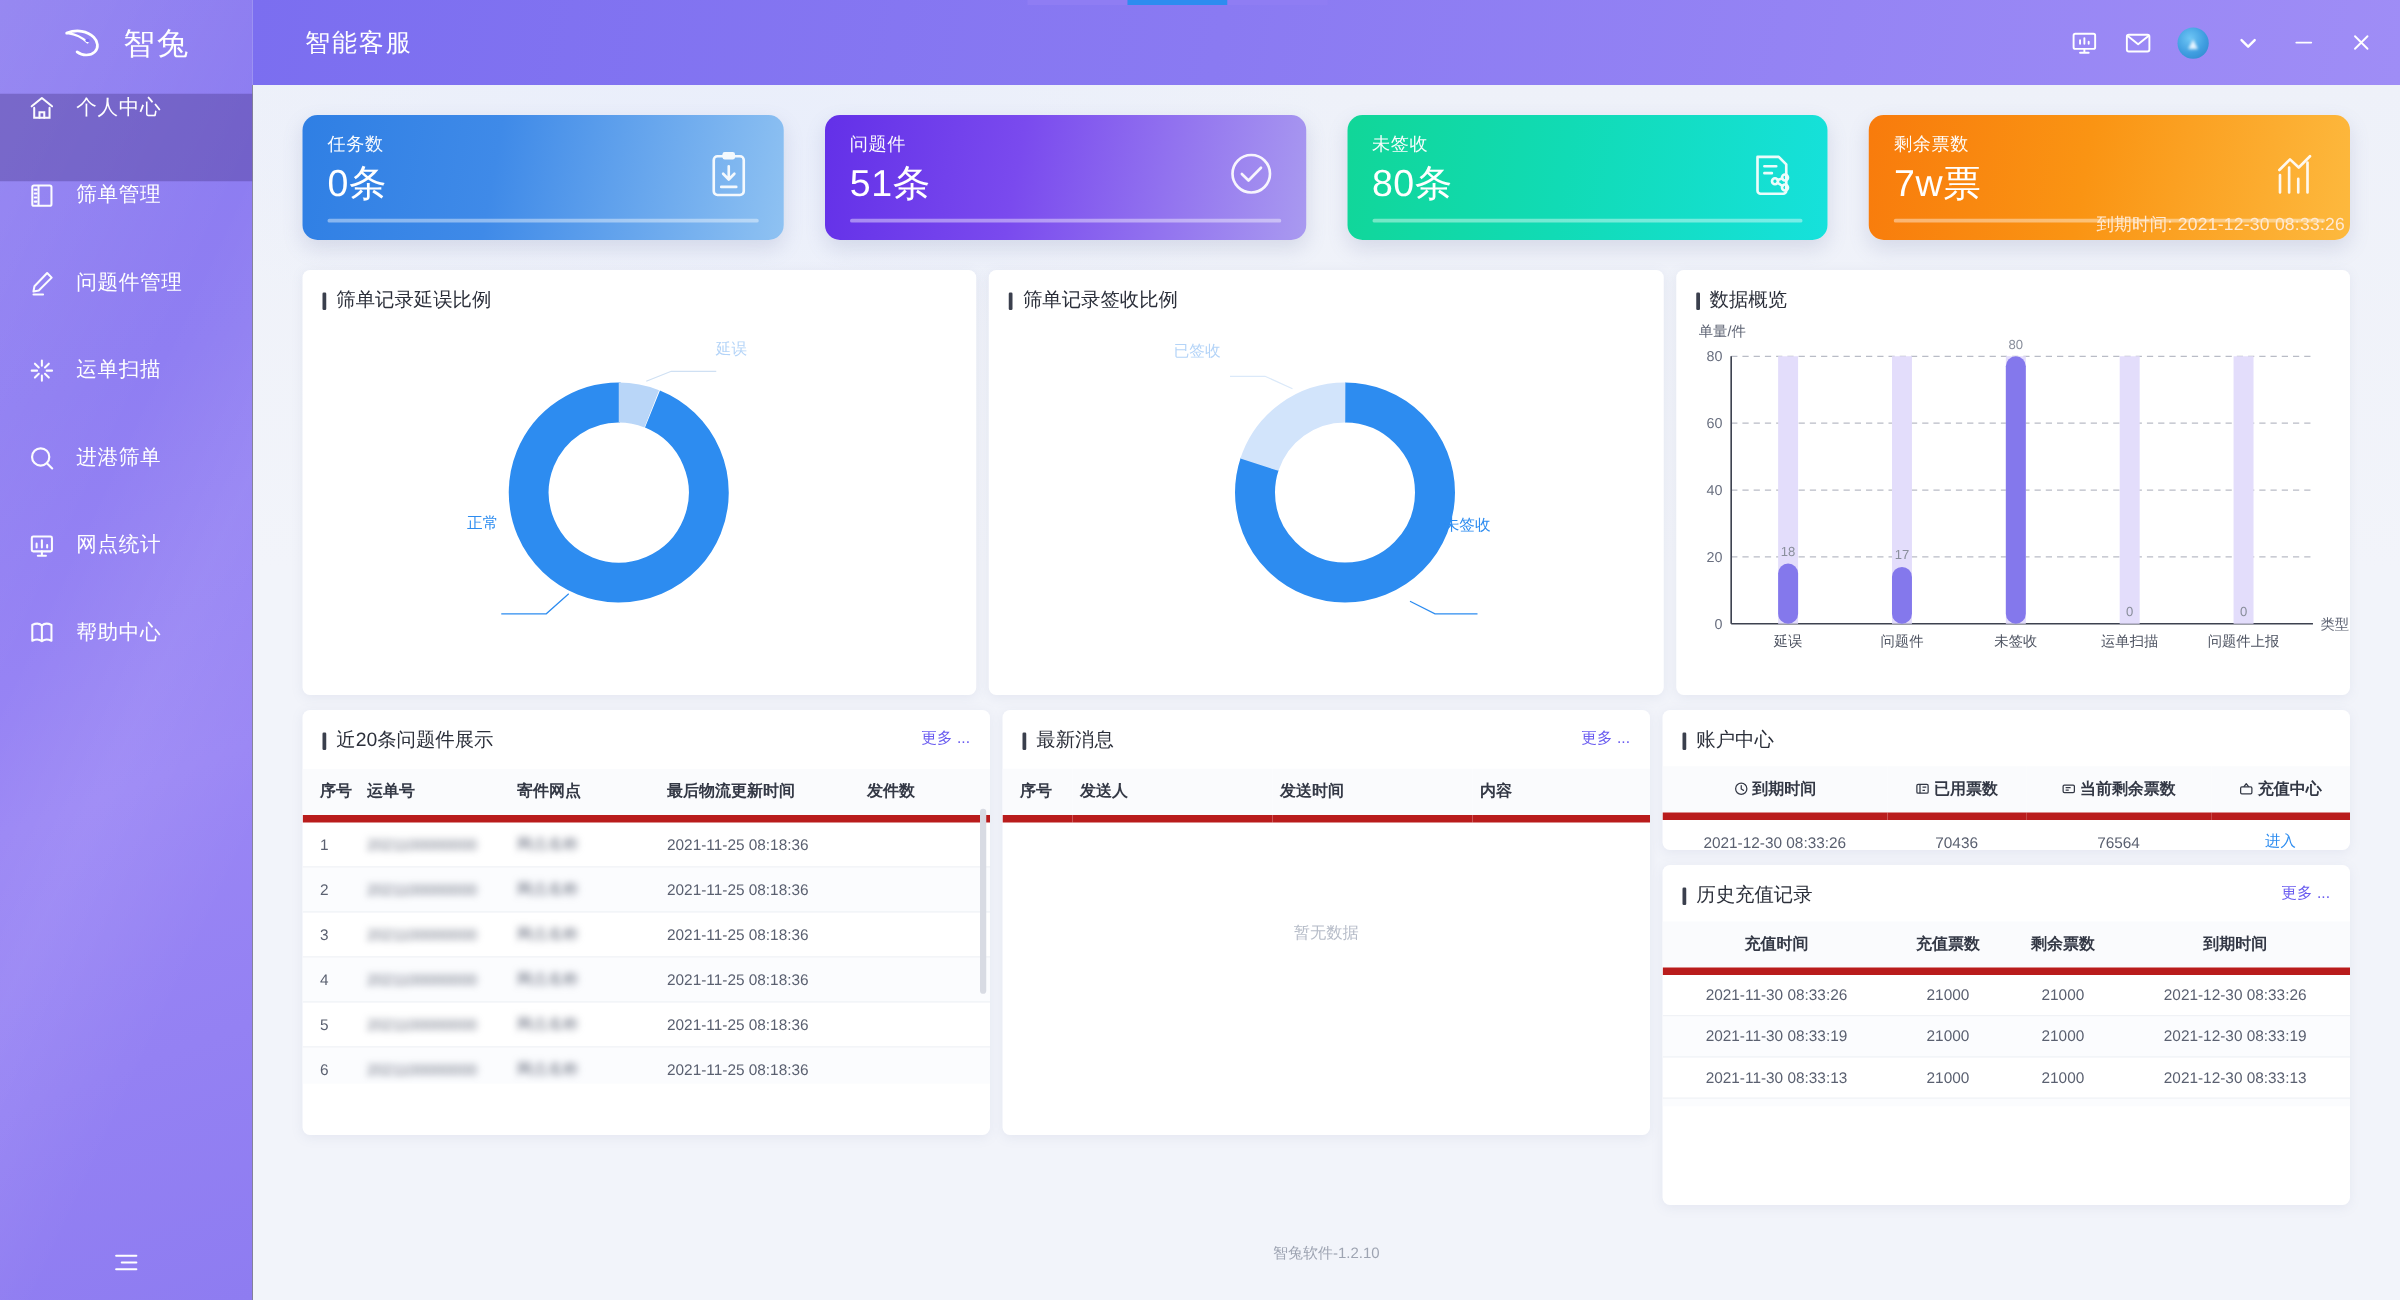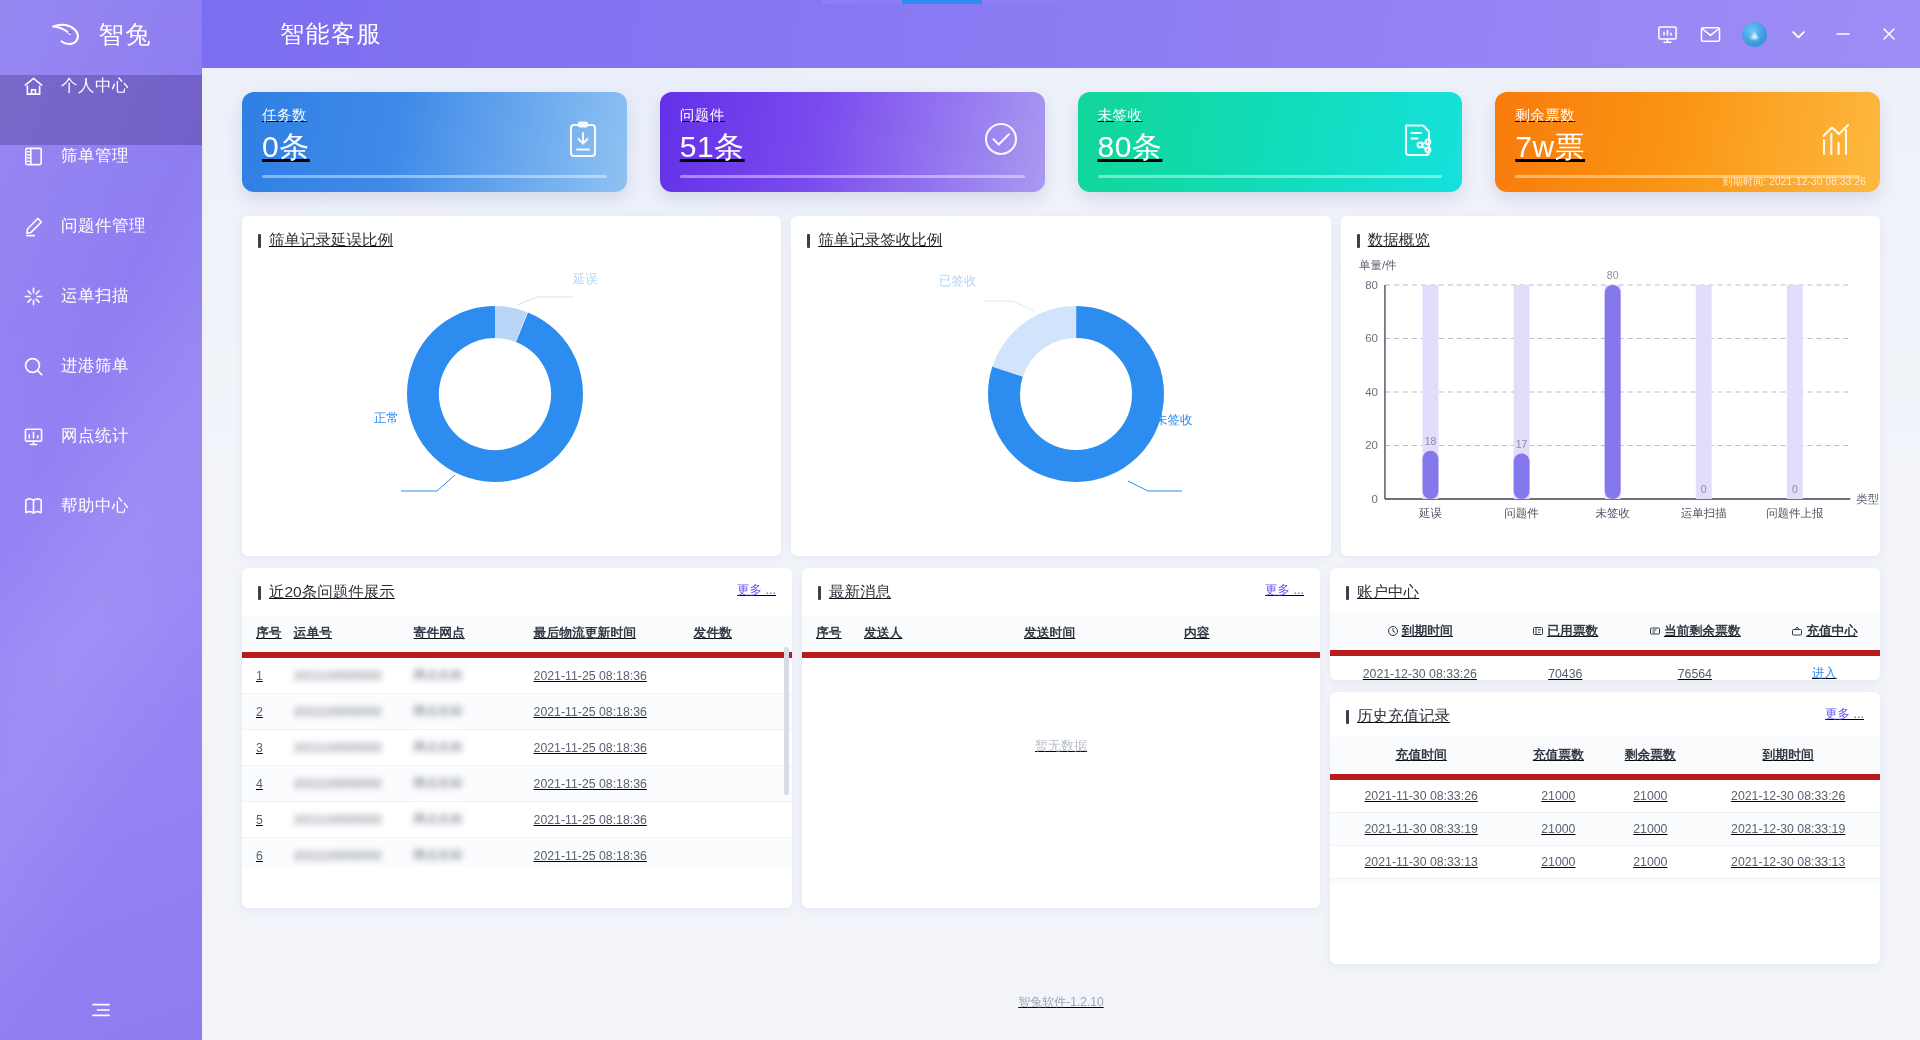--- a/index.html
+++ b/index.html
@@ -43,39 +43,39 @@
   }
 
   
   .right { flex: 1 1 auto; height: 1040px; display: flex; flex-direction: column; position: relative; }
 
   .titlebar {
     height: 68px; flex: 0 0 68px;
     background: linear-gradient(100deg, #7b6ef0 0%, #8a7af2 45%, #9f8df6 100%);
     display: flex; align-items: center; padding: 0 18px 0 42px; position: relative;
   }
-  .titlebar-title { color: #fff; font-size: 24px; letter-spacing: 1.5px; margin-left: 36px; }
+  .titlebar-title { color: #fff; font-size: 20px; letter-spacing: 1.5px; }
   .titlebar-tabstripe{
     position:absolute; top:0; left: 620px; width: 240px; height: 4px; display:flex;
   }
   .titlebar-tabstripe i{ flex:1; height:100%; display:block; }
   .titlebar-tabstripe i:nth-child(1){ background:#8f7df3; }
   .titlebar-tabstripe i:nth-child(2){ background:#2d8cf0; }
   .titlebar-tabstripe i:nth-child(3){ background:#8f7df3; }
   .titlebar-actions { margin-left: auto; display: flex; align-items: center; gap: 20px; }
   .tb-icon { width: 23px; height: 23px; display: block; cursor: pointer; }
   .avatar {
     width: 25px; height: 25px; border-radius: 50%;
     background: radial-gradient(circle at 40% 35%, #6ec6f5 0%, #3f9de0 55%, #2b84c9 100%);
     display: flex; align-items: center; justify-content: center; cursor: pointer;
   }
   .avatar span { filter: blur(1.3px); font-size: 13px; color: #eaf6ff; }
   .win-btn { width: 26px; height: 26px; display:flex; align-items:center; justify-content:center; cursor: pointer; }
 
-  .content { flex: 1 1 auto; overflow: hidden; background: #000000; position: relative; text-decoration: underline; }
+  .content { flex: 1 1 auto; overflow: hidden; background: #000000; position: relative; }
   .content-bg {
     position: absolute; inset: 0;
     background:
       radial-gradient(700px 250px at 22% 4%, #e9eefb 0%, rgba(233,238,251,0) 70%),
       linear-gradient(180deg, #eef1f9 0%, #f2f4fa 40%, #f2f4fa 100%);
   }
   .content-inner { position: relative; padding: 24px 40px 0 40px; }
 
   
   .stats { display: flex; gap: 33px; }
@@ -85,21 +85,21 @@
     box-shadow: 0 7px 16px rgba(100,110,160,.18);
   }
   .stat-label { font-size: 14.5px; letter-spacing: .5px; opacity: .97; }
   .stat-value { font-size: 30px; margin-top: 2px; letter-spacing: .5px; font-weight: 400; }
   .stat-ico { position: absolute; right: 22px; top: 26px; width: 44px; height: 44px; opacity: .92; }
   .stat-underline {
     position: absolute; left: 20px; right: 20px; bottom: 14px; height: 3px;
     background: rgba(255,255,255,.42); border-radius: 2px;
   }
   .stat-expiry {
-    position: absolute; right: 14px; bottom: 3px; font-size: 10px;
+    position: absolute; right: 4px; bottom: 3px; font-size: 14px;
     color: #ffe9d2; letter-spacing: .2px; white-space: nowrap;
   }
   .stat.c0 { background: linear-gradient(100deg, #2f7fe4 0%, #3f8ae8 40%, #8fc2f2 100%); }
   .stat.c1 { background: linear-gradient(100deg, #f4637f 0%, #f78b7e 45%, #fbc07a 100%); }
   .stat.c2 { background: linear-gradient(100deg, #6330e8 0%, #7a4aee 40%, #a99af0 100%); }
   .stat.c3 { background: linear-gradient(100deg, #11d698 0%, #11dbb5 45%, #16e1dc 100%); }
   .stat.c4 { background: linear-gradient(100deg, #f87b0c 0%, #fa9413 45%, #fdb93e 100%); }
 
   
   .row { display: flex; gap: 10px; margin-top: 24px; }

